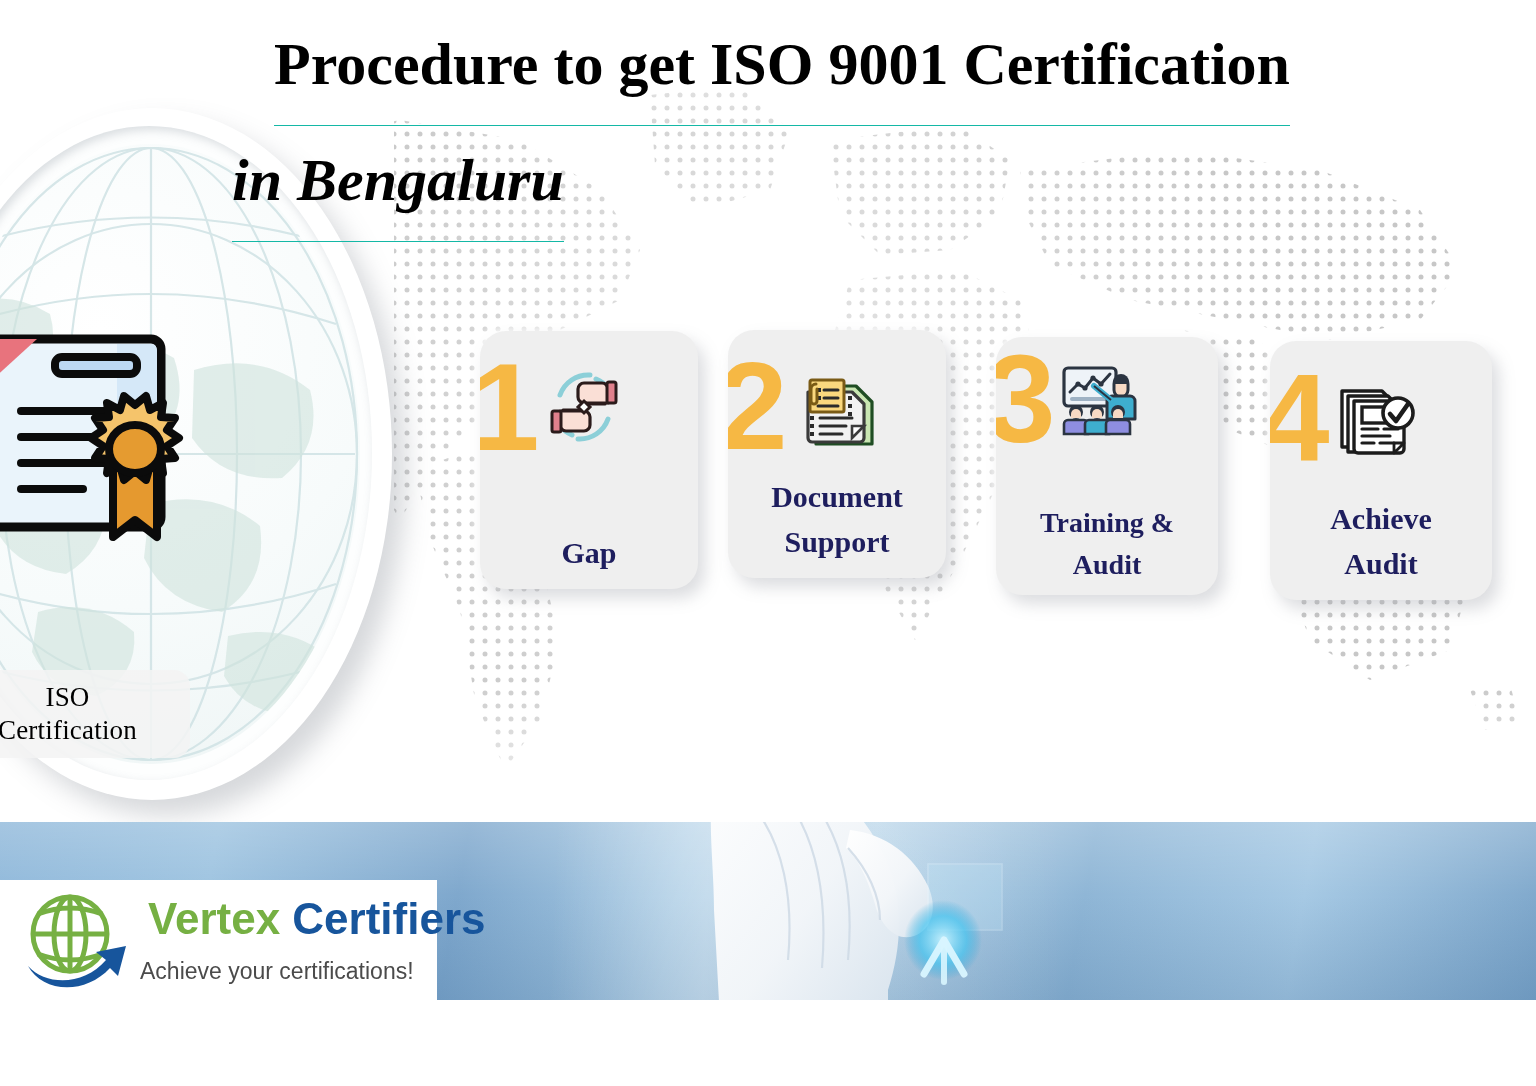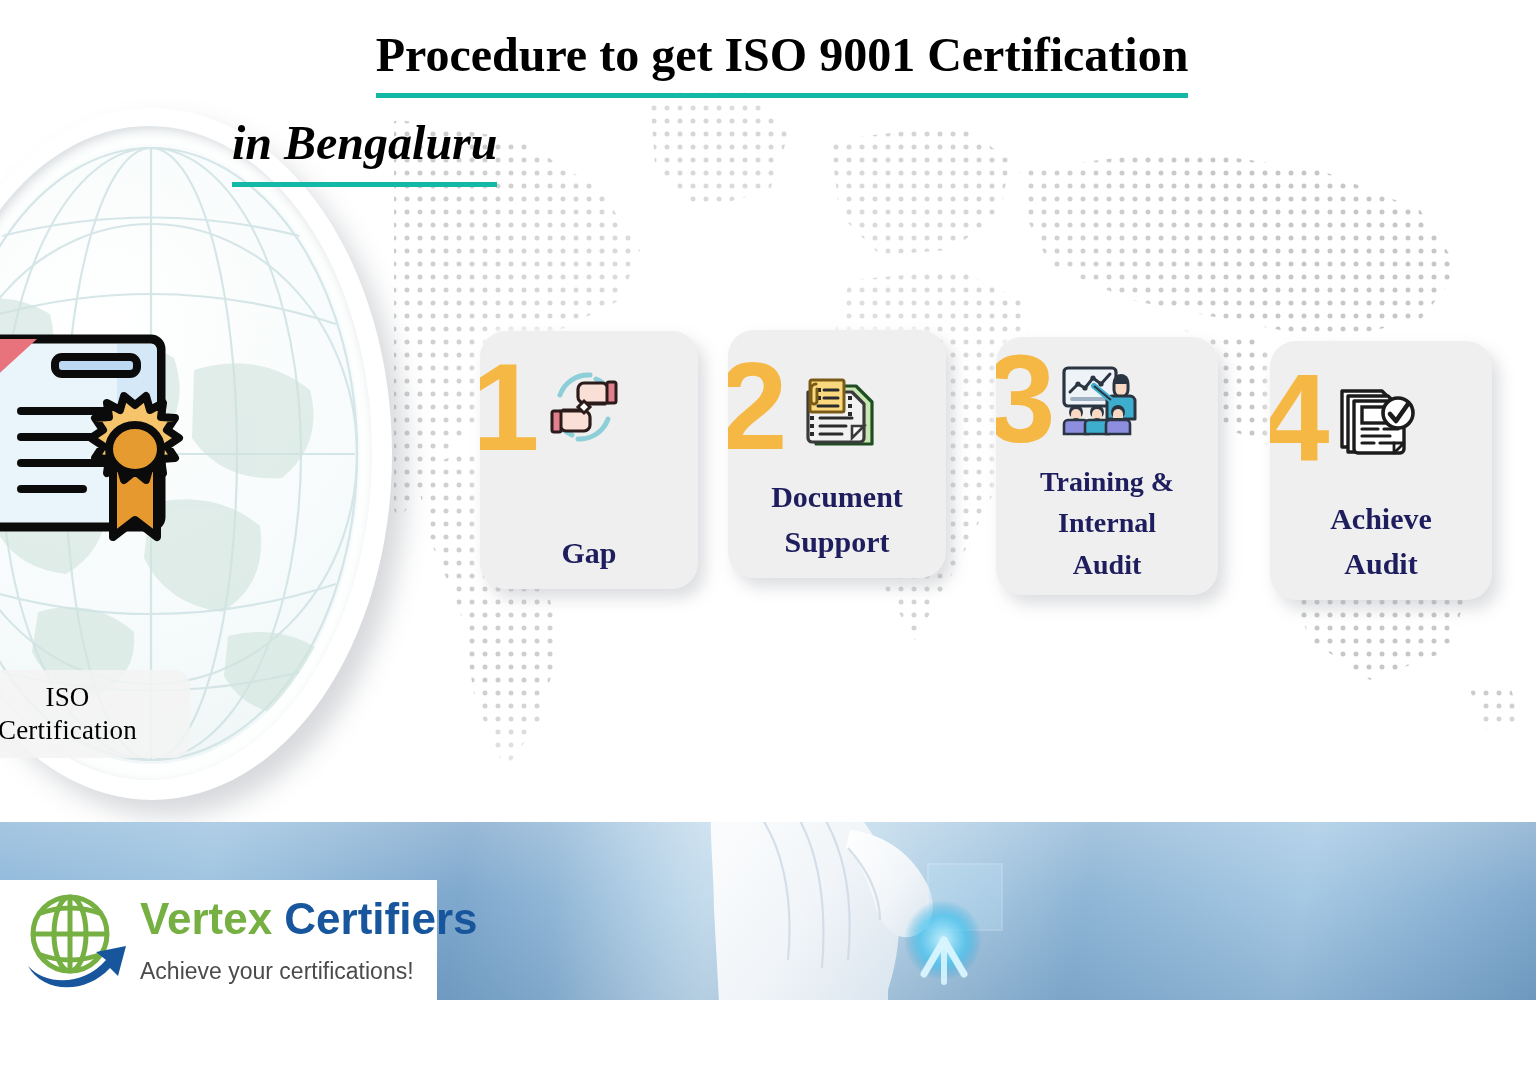--- a/index.html
+++ b/index.html
@@ -119,25 +119,25 @@
     left: 232px;
     top: 18px;
     width: 1100px;
     z-index: 5;
     text-align: center;
   }
   .title-line {
     display: inline-block;
     font-family: "Liberation Serif", serif;
     font-weight: 700;
-    font-size: 48px;
+    font-size: 60px;
     line-height: 1.55;
     color: #000000;
-    border-bottom: 5px solid #14b8a6;
-    padding-bottom: 1px;
+    border-bottom: 1px solid #14b8a6;
+    padding-bottom: 14px;
     white-space: nowrap;
   }
 
   
   .card {
     position: absolute;
     z-index: 5;
     background: #efefef;
     border-radius: 26px;
     box-shadow: 7px 9px 16px rgba(120,125,135,0.26),
@@ -244,20 +244,21 @@
     display: flex;
     flex-direction: column;
     justify-content: center;
   }
   .logo-name {
     font-family: "Liberation Sans", sans-serif;
     font-weight: 700;
     font-size: 44px;
     line-height: 1.04;
     white-space: nowrap;
+    margin-left: 8px;
   }
   .logo-name .w1 { color: #76B043; }
   .logo-name .w2 { color: #17559C; }
   .logo-tag {
     font-family: "Liberation Sans", sans-serif;
     font-size: 23px;
     color: #4b4b4b;
     line-height: 1.1;
     margin-top: 17px;
     white-space: nowrap;
@@ -501,21 +502,20 @@
             <g>
               <circle cx="64" cy="56" r="7" fill="#2b3441"></circle>
               <path d="M59 58 a5 5 0 0 1 10 0 v4 h-10 z" fill="#f7d9c4"></path>
               <path d="M56 64 h16 a4 4 0 0 1 4 4 v10 h-24 v-10 a4 4 0 0 1 4 -4 z" fill="#8e8ee0" stroke="#2b3441" stroke-width="2.6"></path>
             </g>
           </svg>
         </div>
       </div>
       <div class="card-label" style="bottom:10px; font-size:28px;margin-top:30px;">
         <div>Training &amp;</div>
-        <div>Internal</div>
         <div>Audit</div>
       </div>
     </div>
   </div>
 
   <div class="card" style="left:1270px; top:341px; width:222px; height:259px;">
     <div class="card-inner">
       <div class="card-top">
         <div class="step-num">4</div>
         <div class="step-icon">

